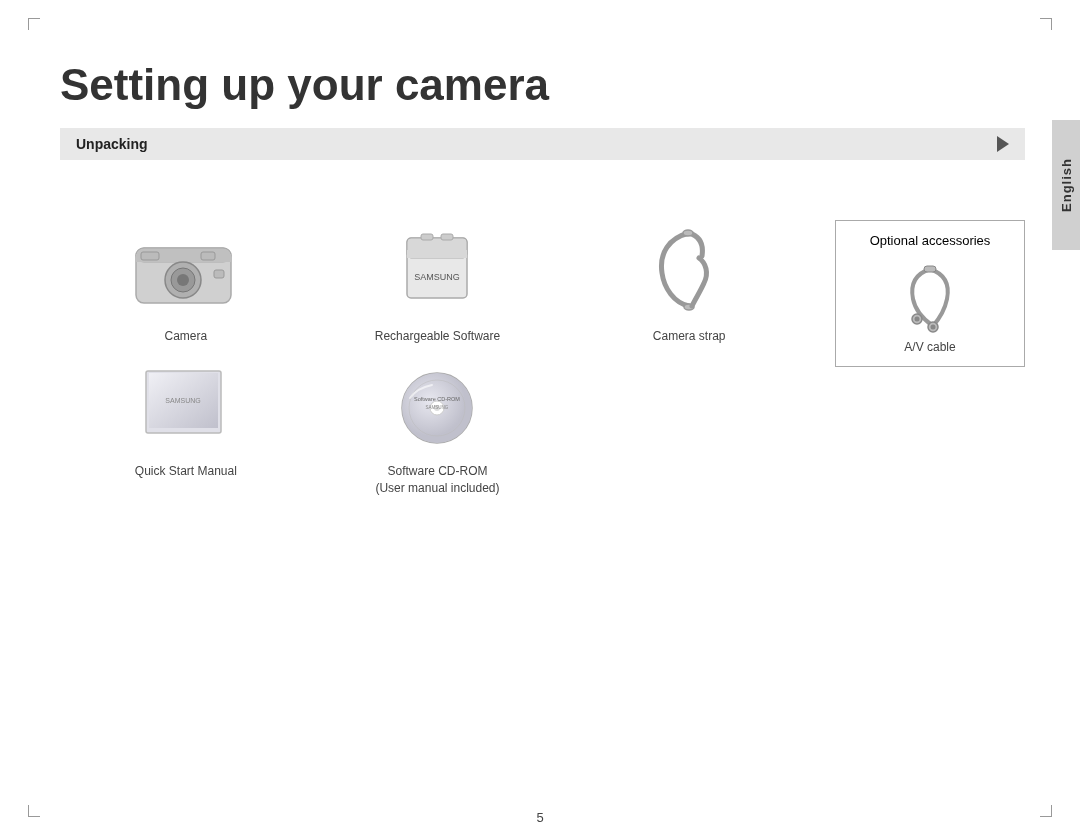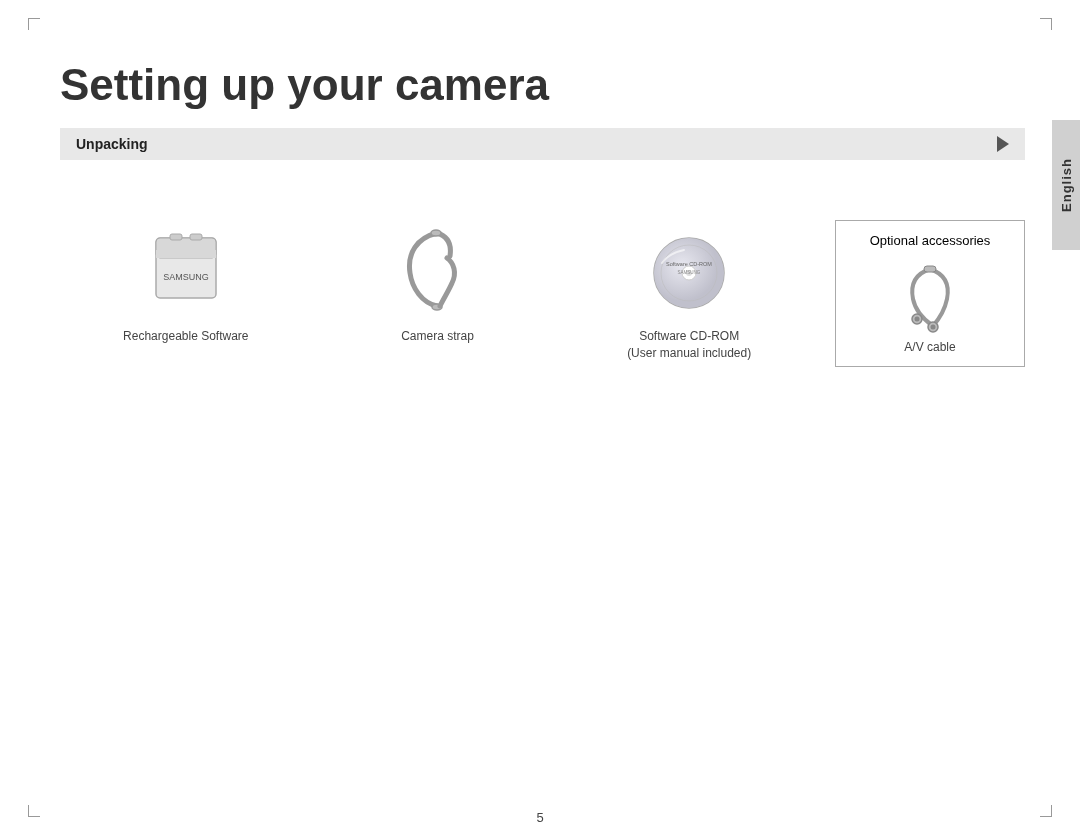--- a/index.html
+++ b/index.html
@@ -219,20 +219,36 @@
   </div>
 
   <p class="description">
     <br>
   </p>
 
   <div class="items-area">
 
     <div class="main-items">
 
+      <div class="item">
+        <div class="item-image">
+          <svg width="120" height="85" viewBox="0 0 120 85">
+            <rect x="10" y="20" width="95" height="55" rx="8" ry="8" fill="#d0d0d0" stroke="#aaa" stroke-width="1.5"></rect>
+            <rect x="10" y="20" width="95" height="14" rx="8" ry="8" fill="#c0c0c0" stroke="#aaa" stroke-width="1"></rect>
+            <rect x="10" y="26" width="95" height="8" fill="#c0c0c0"></rect>
+            <circle cx="57" cy="52" r="18" fill="#b0b0b0" stroke="#888" stroke-width="1.5"></circle>
+            <circle cx="57" cy="52" r="12" fill="#999" stroke="#777" stroke-width="1"></circle>
+            <circle cx="57" cy="52" r="6" fill="#777"></circle>
+            <rect x="75" y="24" width="14" height="8" rx="2" fill="#bbb" stroke="#999" stroke-width="1"></rect>
+            <rect x="15" y="24" width="18" height="8" rx="2" fill="#bbb" stroke="#999" stroke-width="1"></rect>
+            <rect x="88" y="42" width="10" height="8" rx="2" fill="#bbb" stroke="#999" stroke-width="1"></rect>
+          </svg>
+        </div>
+        <span class="item-label">Camera</span>
+      </div>
 
       <div class="item">
         <div class="item-image">
           <svg width="100" height="85" viewBox="0 0 100 85">
             <rect x="20" y="10" width="60" height="60" rx="4" fill="#e8e8e8" stroke="#aaa" stroke-width="1.5"></rect>
             <rect x="20" y="10" width="60" height="20" rx="4" fill="#d8d8d8" stroke="#aaa" stroke-width="1"></rect>
             <rect x="20" y="22" width="60" height="8" fill="#d8d8d8"></rect>
             <text x="50" y="52" text-anchor="middle" font-size="9" fill="#555" font-family="Arial">SAMSUNG</text>
             <rect x="34" y="6" width="12" height="6" rx="2" fill="#ccc" stroke="#aaa" stroke-width="1"></rect>
             <rect x="54" y="6" width="12" height="6" rx="2" fill="#ccc" stroke="#aaa" stroke-width="1"></rect>
@@ -248,20 +264,38 @@
             <path d="M45 5 C25 10 15 25 18 45 C20 60 30 75 45 78" stroke="#999" stroke-width="5" fill="none" stroke-linecap="round"></path>
             <path d="M45 5 C55 8 60 15 58 28" stroke="#999" stroke-width="5" fill="none" stroke-linecap="round"></path>
             <ellipse cx="44" cy="5" rx="5" ry="3" fill="#bbb" stroke="#999" stroke-width="1.5"></ellipse>
             <ellipse cx="45" cy="79" rx="5" ry="3" fill="#bbb" stroke="#999" stroke-width="1.5"></ellipse>
             <path d="M55 30 C62 35 65 45 60 55 C57 62 52 70 48 78" stroke="#999" stroke-width="5" fill="none" stroke-linecap="round"></path>
           </svg>
         </div>
         <span class="item-label">Camera strap</span>
       </div>
 
+      <div class="item">
+        <div class="item-image">
+          <svg width="110" height="85" viewBox="0 0 110 85">
+            <rect x="15" y="8" width="75" height="62" rx="2" fill="#e0e0e8" stroke="#bbb" stroke-width="1.5"></rect>
+            <rect x="18" y="10" width="69" height="55" fill="white"></rect>
+
+            <rect x="18" y="10" width="69" height="55" fill="url(#manualGrad)"></rect>
+            <defs>
+              <linearGradient id="manualGrad" x1="0%" y1="0%" x2="100%" y2="100%">
+                <stop offset="0%" style="stop-color:#f0f0f5;stop-opacity:1"></stop>
+                <stop offset="100%" style="stop-color:#c0c0cc;stop-opacity:1"></stop>
+              </linearGradient>
+            </defs>
+            <text x="52" y="40" text-anchor="middle" font-size="7" fill="#888" font-family="Arial">SAMSUNG</text>
+          </svg>
+        </div>
+        <span class="item-label">Quick Start Manual</span>
+      </div>
 
       <div class="item">
         <div class="item-image">
           <svg width="110" height="85" viewBox="0 0 110 85">
             <ellipse cx="55" cy="45" rx="35" ry="35" fill="#d8d8e0" stroke="#aaa" stroke-width="1.5"></ellipse>
             <ellipse cx="55" cy="45" rx="35" ry="35" fill="url(#cdGrad)"></ellipse>
             <defs>
               <radialGradient id="cdGrad" cx="40%" cy="40%">
                 <stop offset="0%" style="stop-color:#e8e8f0;stop-opacity:1"></stop>
                 <stop offset="100%" style="stop-color:#c0c0cc;stop-opacity:1"></stop>

